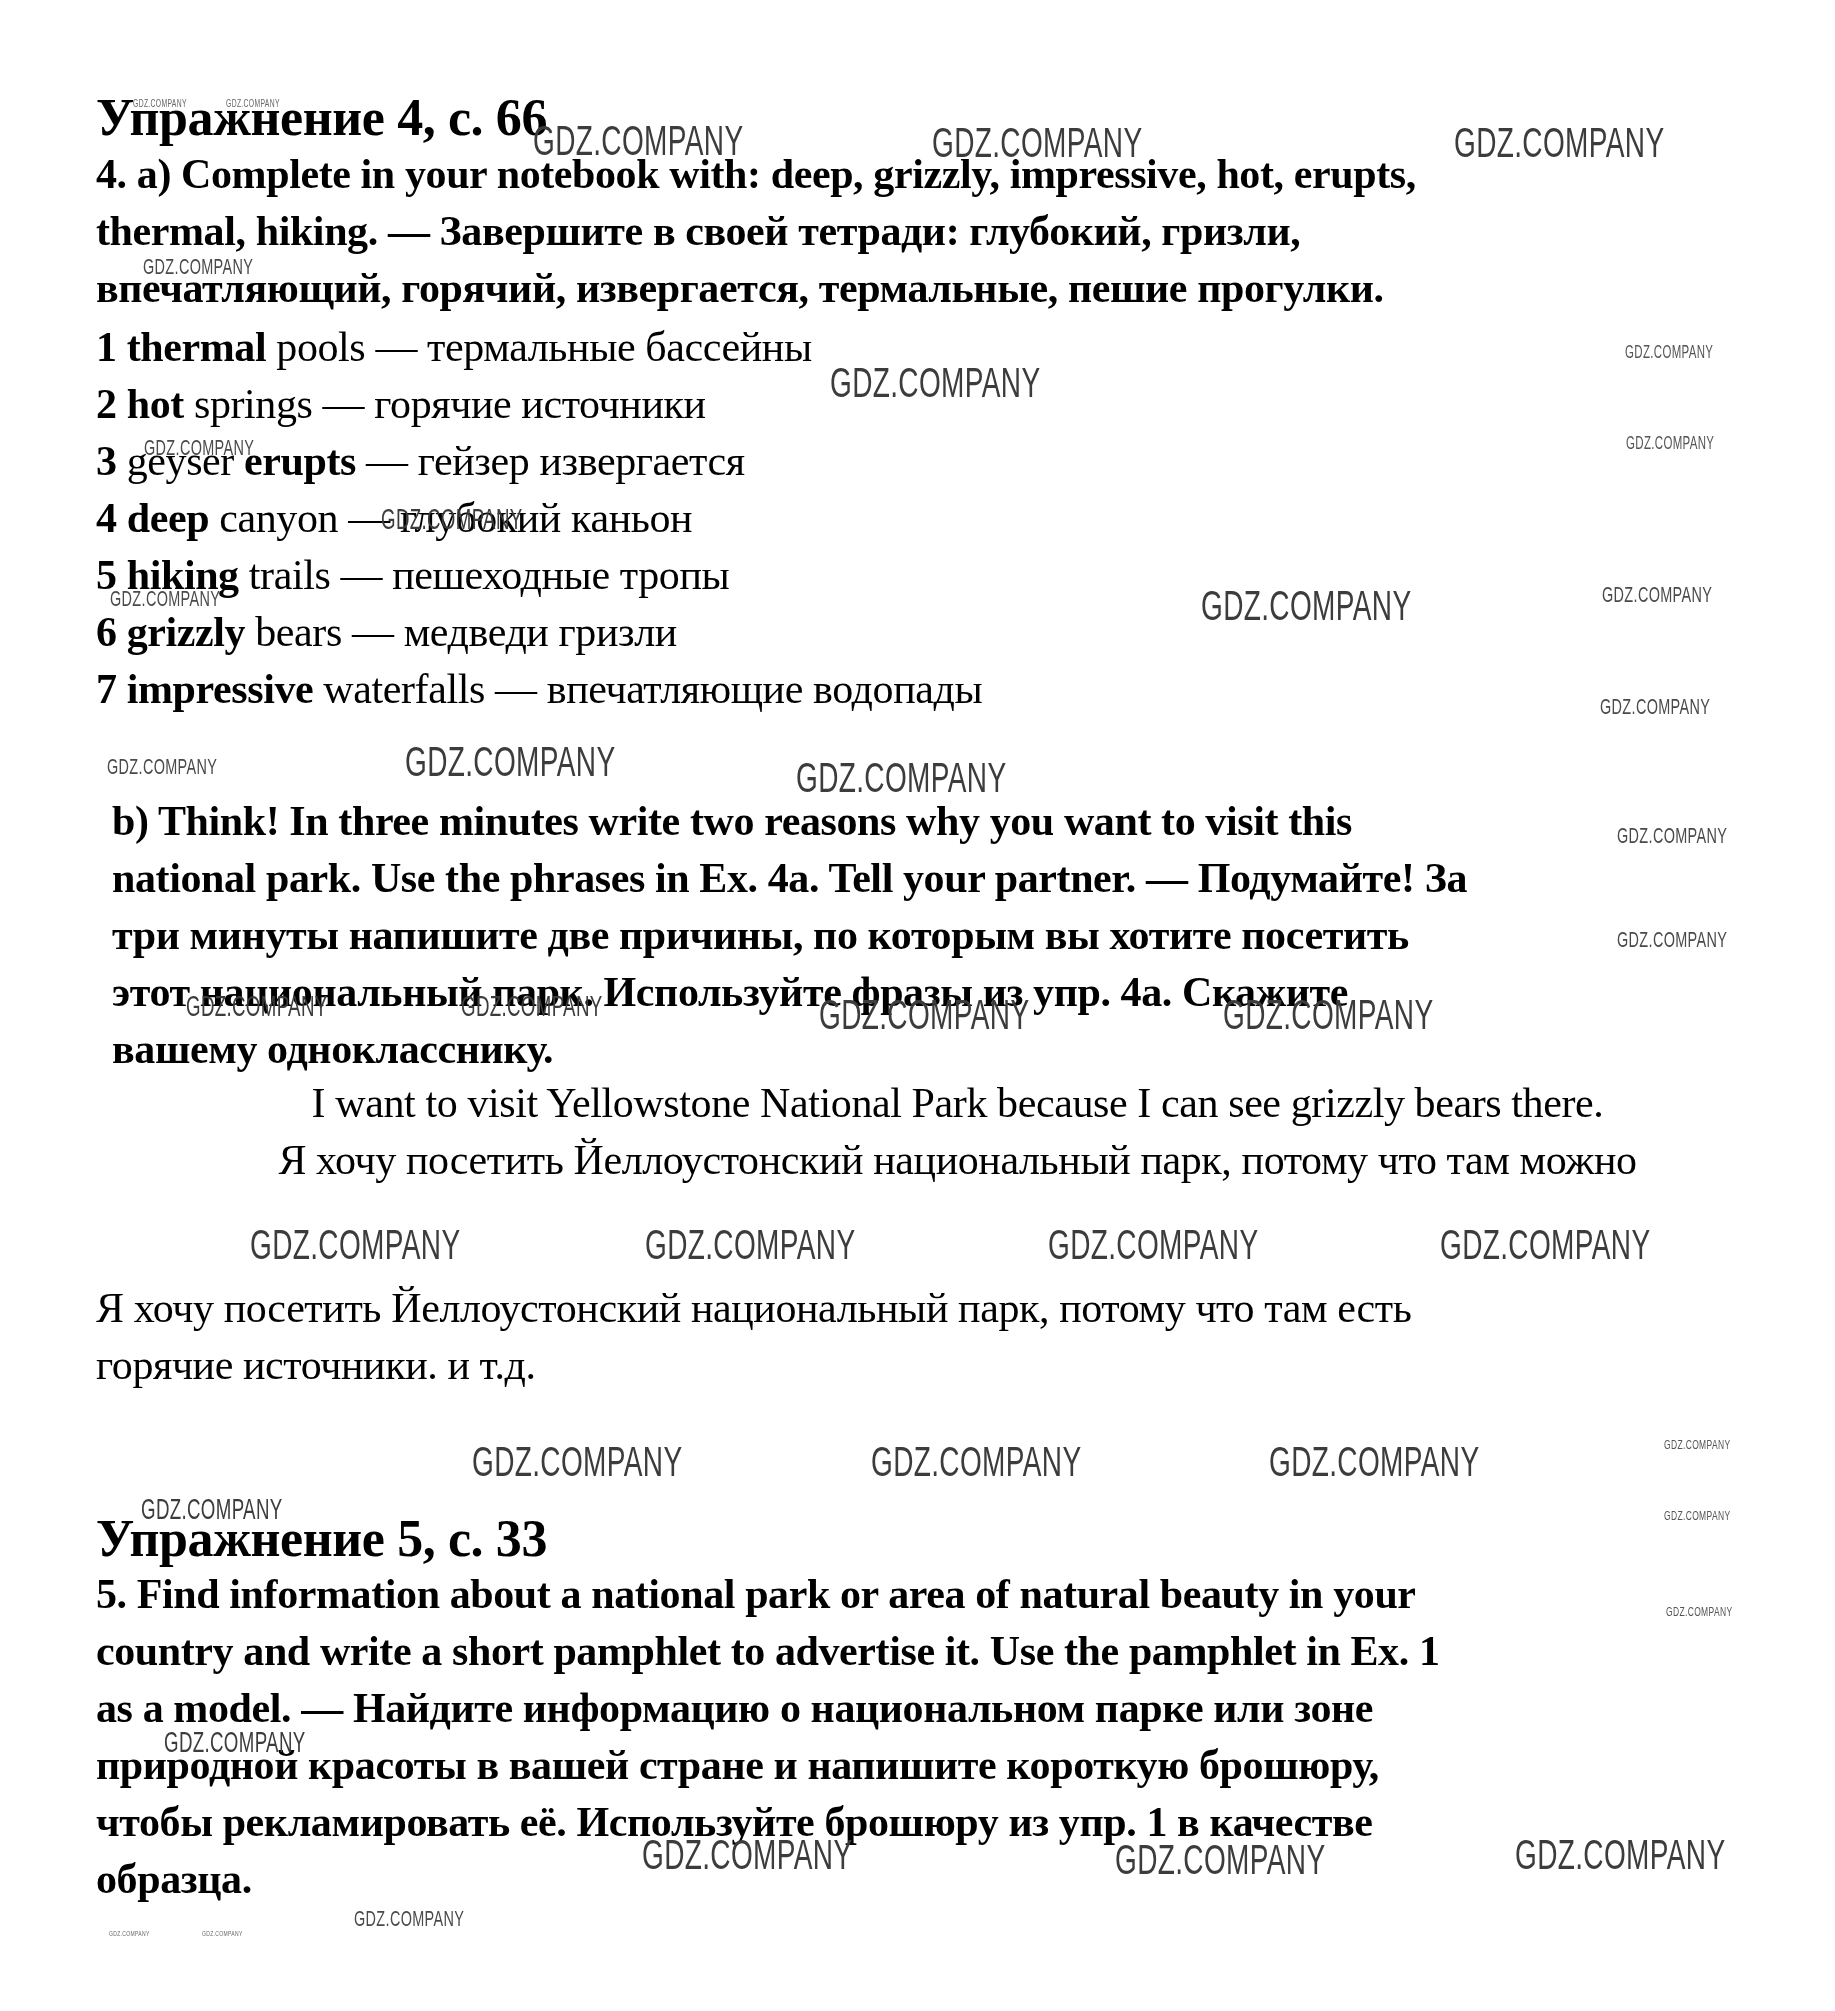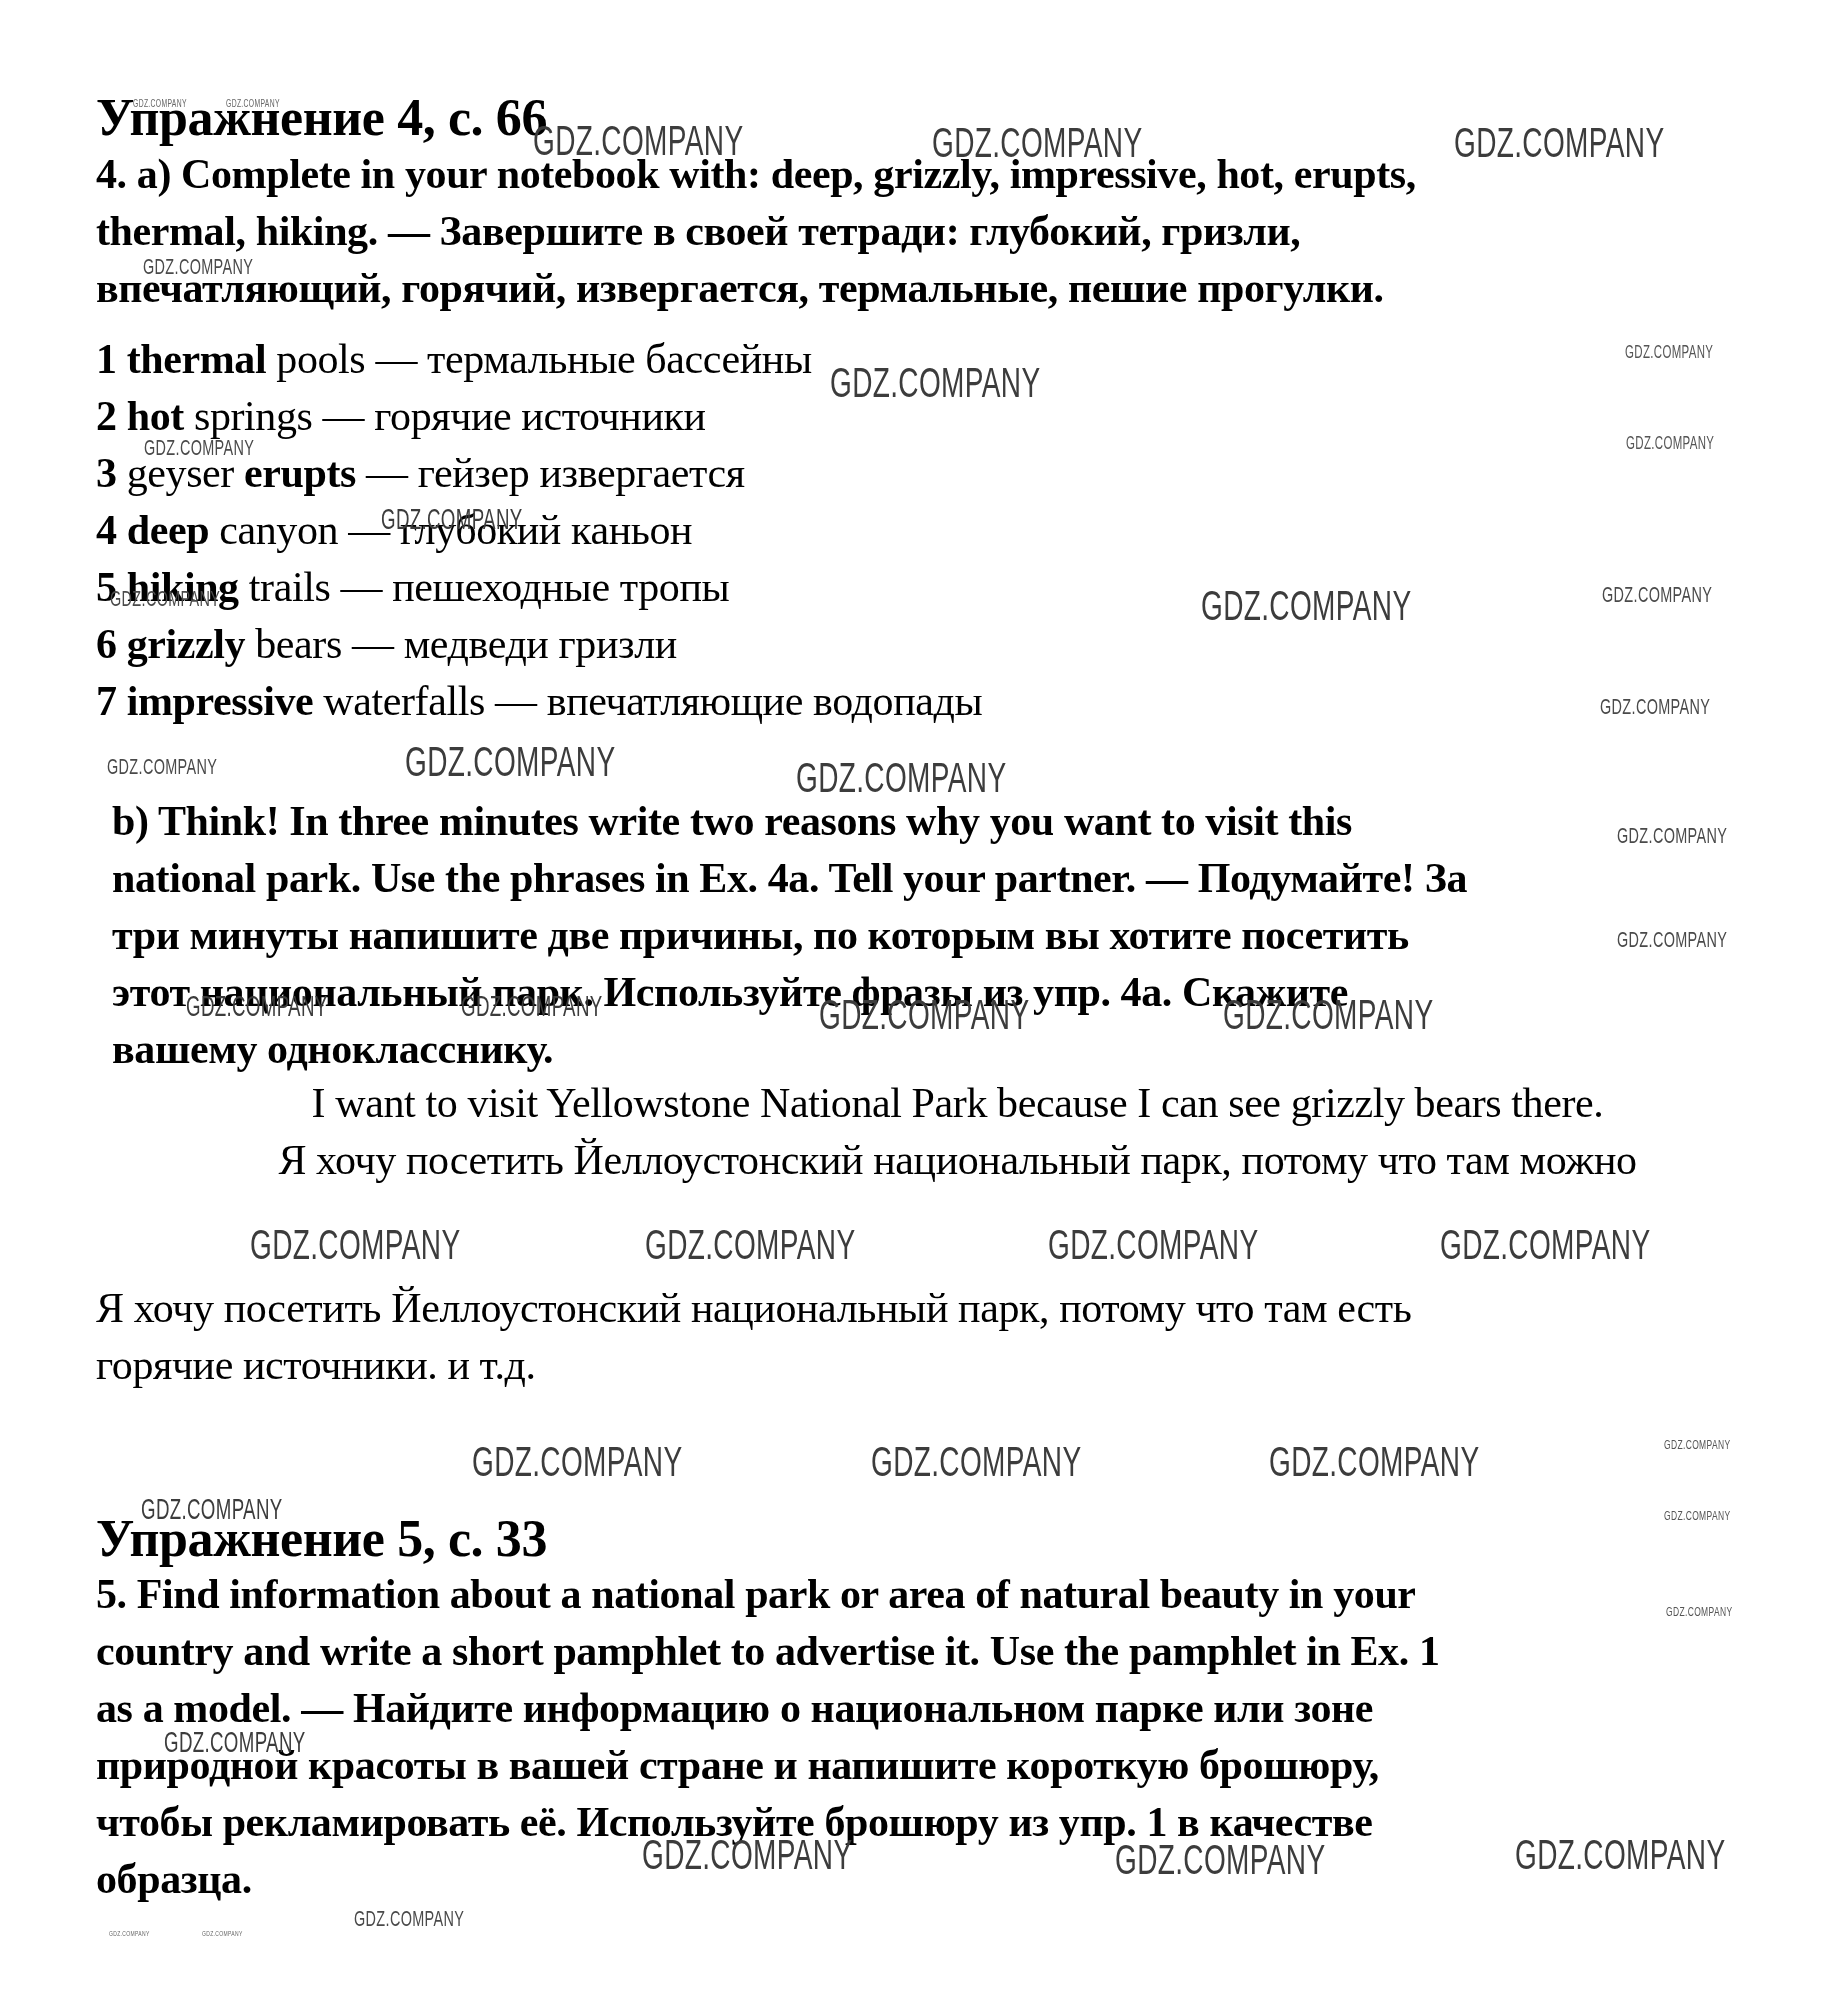--- a/index.html
+++ b/index.html
@@ -35,21 +35,21 @@
   <div class="block heading" style="top:89px;">
     <div class="line">Упражнение 4, с. 66</div>
   </div>
 
   <div class="block boldpara" style="top:146px;">
       <div class="line">4. a) Complete in your notebook with: deep, grizzly, impressive, hot, erupts,</div>
       <div class="line">thermal, hiking. — Завершите в своей тетради: глубокий, гризли,</div>
       <div class="line">впечатляющий, горячий, извергается, термальные, пешие прогулки.</div>
     </div>
 
-  <div class="block" style="top:319px;margin-top:12px;">
+  <div class="block" style="top:319px;">
       <div class="line"><span class="b">1 thermal</span><span> pools — термальные бассейны</span></div>
       <div class="line"><span class="b">2 hot</span><span> springs — горячие источники</span></div>
       <div class="line"><span class="b">3 </span><span>geyser </span><span class="b">erupts</span><span> — гейзер извергается</span></div>
       <div class="line"><span class="b">4 deep</span><span> canyon — глубокий каньон</span></div>
       <div class="line"><span class="b">5 hiking</span><span> trails — пешеходные тропы</span></div>
       <div class="line"><span class="b">6 grizzly</span><span> bears — медведи гризли</span></div>
       <div class="line"><span class="b">7 impressive</span><span> waterfalls — впечатляющие водопады</span></div>
     </div>
 
   <div class="block boldpara" style="top:793px;margin-left:16px;">

